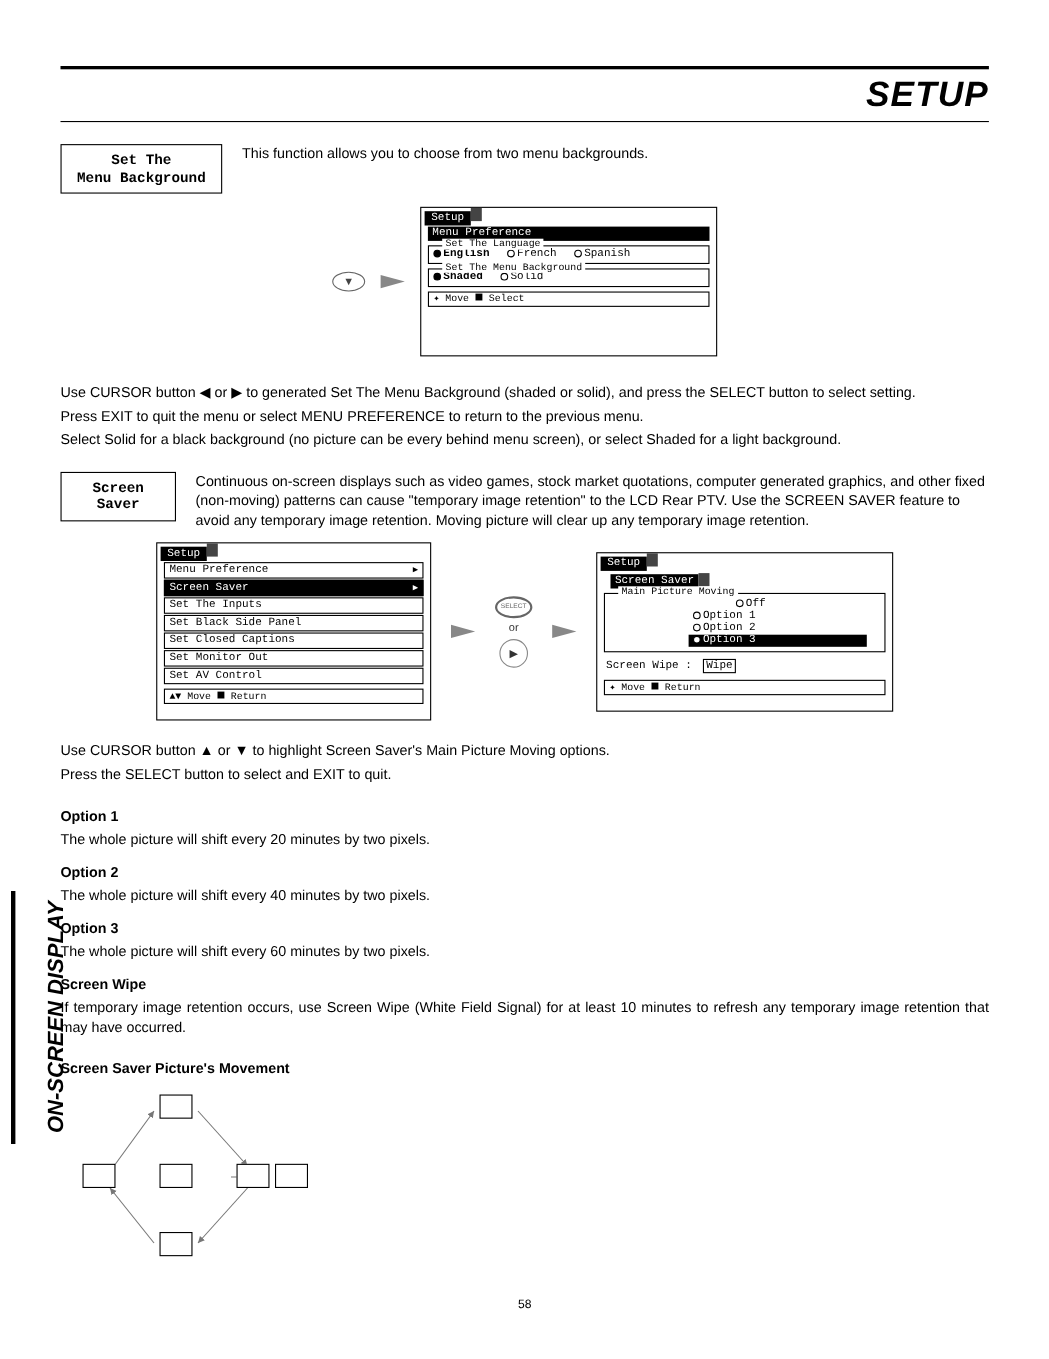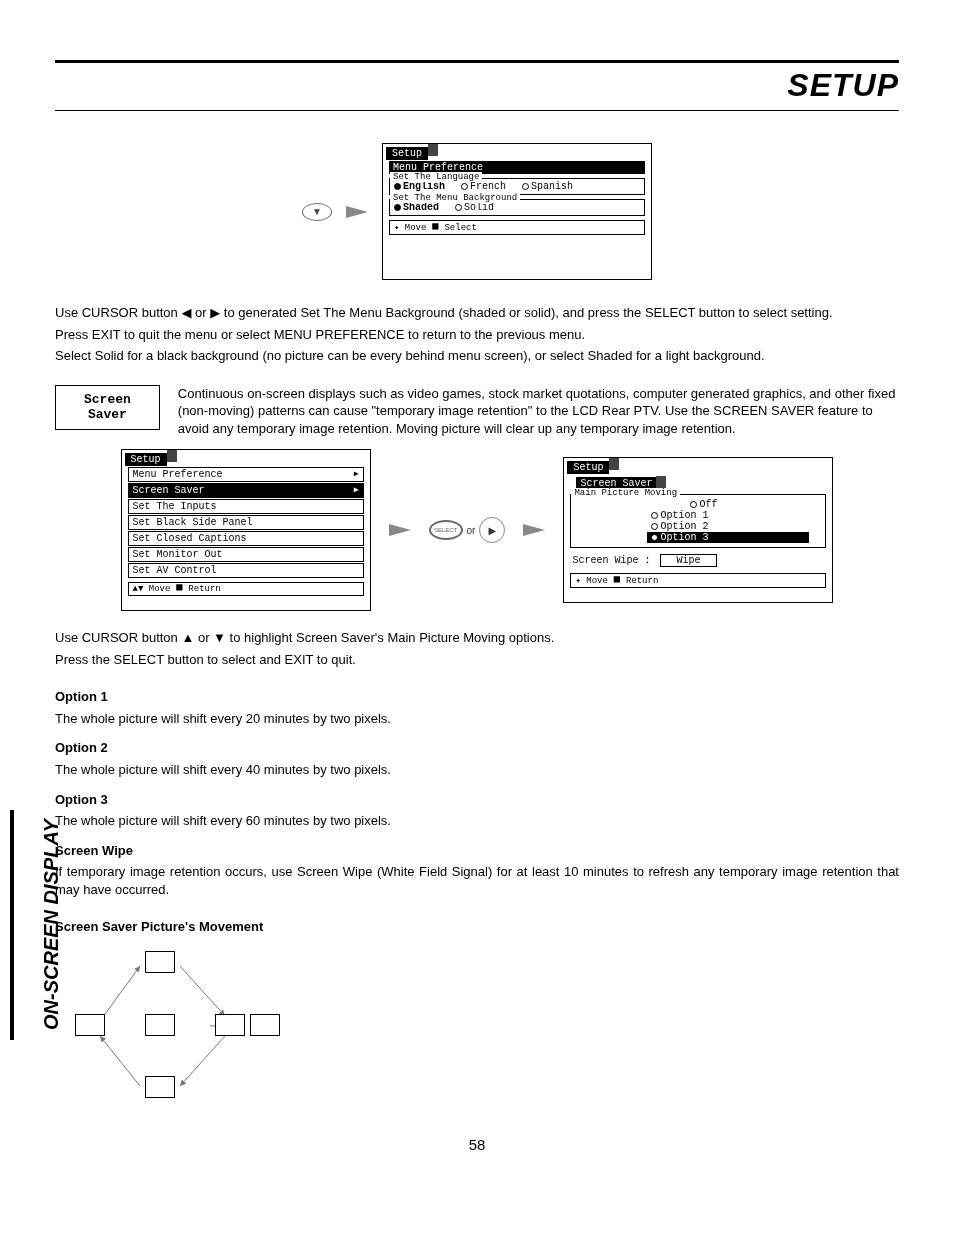--- a/index.html
+++ b/index.html
@@ -52,55 +52,58 @@
     border:1px solid #000; width:270px; font-family:"Courier New",monospace; font-size:10px; background:#fff;
     padding-bottom:40px;
   }
   .osd.small { width:250px; padding-bottom:10px;}
   .osd.tall { width:270px; padding-bottom:10px;}
   .tab-title { background:#000; color:#fff; display:inline-block; padding:1px 6px; margin:3px 0 0 3px;}
   .tab-dark { background:#444; color:#fff; display:inline-block; width:10px; height:12px; vertical-align:top;}
   .sel-row { background:#000; color:#fff; display:inline-block; padding:1px 4px; margin:1px 0 0 6px;}
   .sel-row.wide { display:block; margin:1px 6px;}
   .group-label { border:1px solid #000; margin:4px 6px 2px 6px; padding:2px 4px; position:relative;}
-  .group-label .legend { position:absolute; top:-7px; left:0; background:#fff; padding:0 3px; font-size:9px;}
+  .group-label .legend { position:absolute; top:-7px; left:12px; background:#fff; padding:0 3px; font-size:9px;}
   .opt { display:inline-block; margin-right:10px;}
   .opt .circ{ display:inline-block; width:7px;height:7px;border:1px solid #000;border-radius:50%; margin-right:2px; vertical-align:middle;}
   .opt .circ.filled{ background:#000;}
   .footer-bar { border:1px solid #000; margin:4px 6px; padding:1px 4px; font-size:9px;}
   .menu-item { border:1px solid #000; margin:1px 6px; padding:1px 4px; display:flex; justify-content:space-between;}
   .menu-item .tri { font-size:8px;}
-  .wipe-box{ display:inline-block; border:1px solid #000; padding:0 15px; margin-left:4px;}
+  .wipe-box{ display:inline-block; border:1px solid #000; padding:0 2px; margin-left:4px;}
 
   .para { font-size:13px; line-height:1.35; margin-bottom:4px;}
   .bold { font-weight:bold;}
 
   .figs-row { display:flex; align-items:center; justify-content:center; gap:18px; margin:10px 0 18px 0;}
   .sel-oval { width:34px;height:20px;border:2px double #666;border-radius:50%;display:flex;align-items:center;justify-content:center;font-size:6px;color:#666;}
-  .or-col{display:flex;align-items:center;gap:4px;font-size:10px;color:#333;}
+  .or-col{display:flex;flex-direction:column;align-items:center;gap:4px;font-size:10px;color:#333;}
   .cursor-circle{width:26px;height:26px;border:1px solid #888;border-radius:50%;display:flex;align-items:center;justify-content:center;font-size:10px;}
   .side-bar{ position:absolute; left:10px; top:810px; width:4px; height:230px; background:#000;}
 
   .movement-diagram{
     position:relative; width:220px; height:160px; margin-top:10px; margin-left:10px;
   }
   .mv-box{ position:absolute; width:30px; height:22px; border:1px solid #000; background:#fff;}
 
-  .page-num{ text-align:center; font-size:15px; margin-top:30px;}
+  .page-num{ text-align:center; font-size:11px; margin-top:30px;}
 
   .spacer{height:16px;}
 </style>
 </head>
 <body>
 
 <div class="top-rule"></div>
 <div class="page-title">SETUP</div>
 <div class="thin-rule"></div>
 
 <div class="row">
+  <div class="box-label">Set The
+Menu Background</div>
+  <div class="desc">This function allows you to choose from two menu backgrounds.</div>
 </div>
 
 <div class="center-wrap">
   <div class="down-btn">▼</div>
   <div class="arrow-right"></div>
   <div class="osd">
     <div><span class="tab-title">Setup</span><span class="tab-dark"></span></div>
     <div class="sel-row wide">Menu Preference</div>
     <div class="group-label">
       <span class="legend">Set The Language</span>

